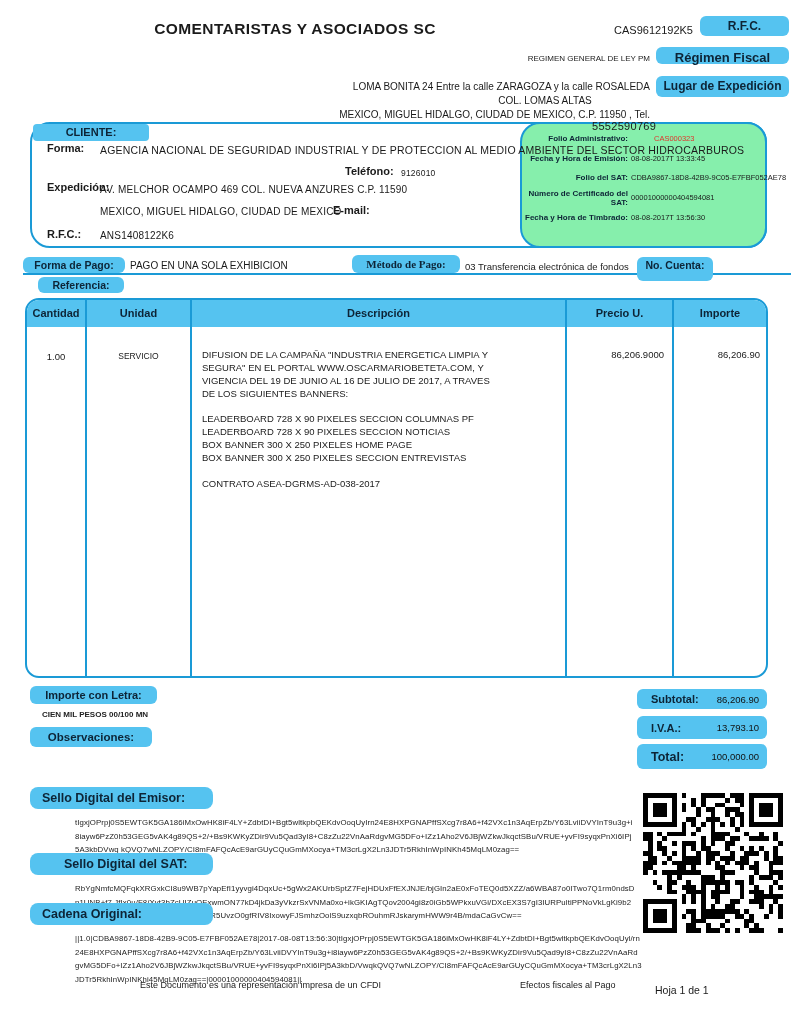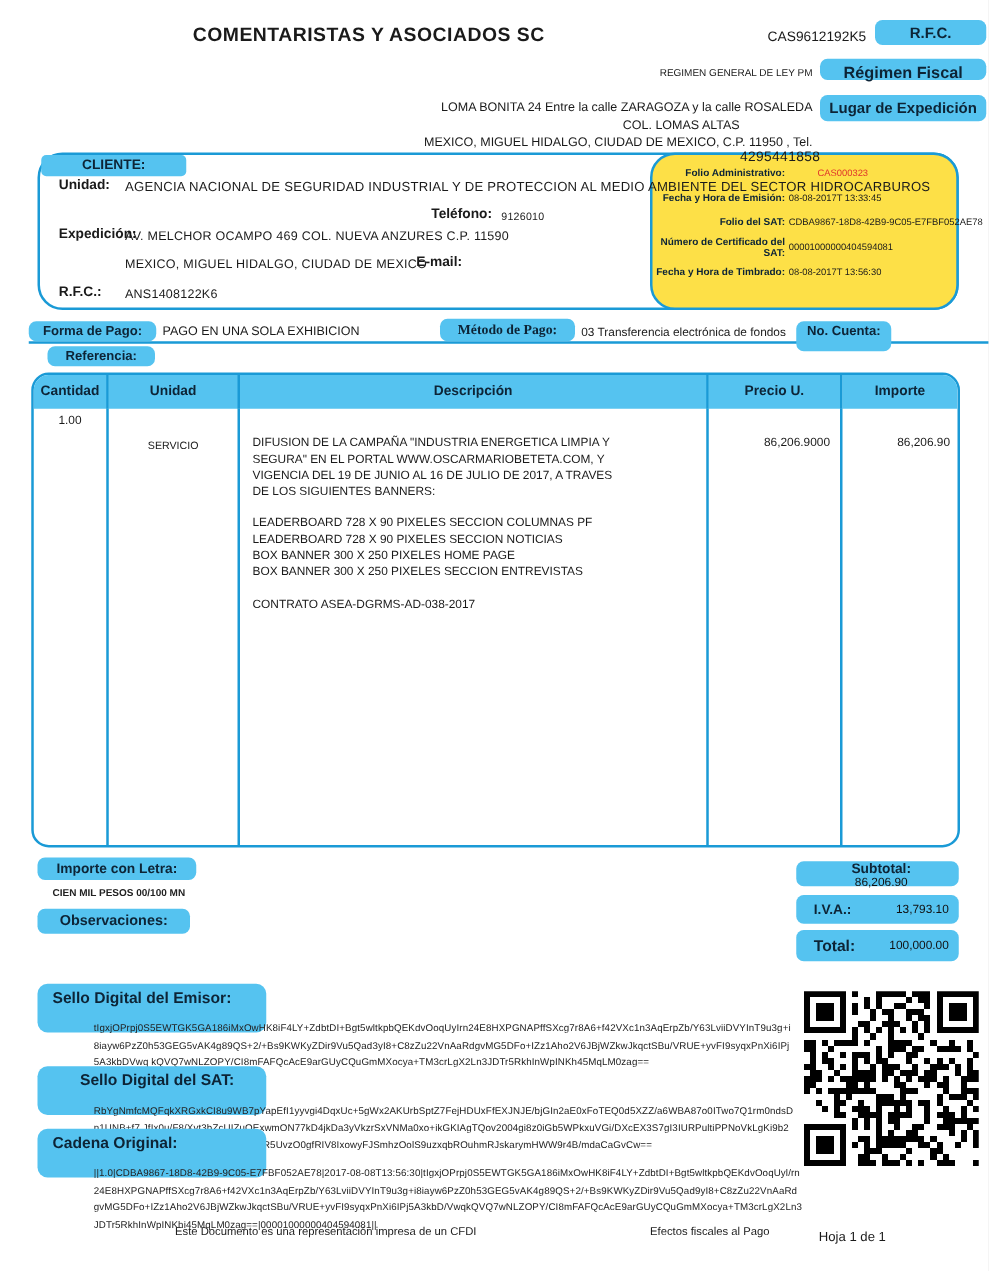--- a/index.html
+++ b/index.html
@@ -22,21 +22,21 @@
   .regimen-pill  { left:656px; top:47px; width:133px; height:17px; font-size:13px; line-height:21px; }
   .addr1 { left:290px; top:81px; width:360px; text-align:right; font-size:10px; }
   .lugar-pill { left:656px; top:76px; width:133px; height:21px; font-size:12px; line-height:21px; }
   .addr2 { left:430px; top:95px; width:230px; text-align:center; font-size:10px; }
   .addr3 { left:250px; top:109px; width:400px; text-align:right; font-size:10px; }
   .phone { left:592px; top:120px; font-size:11px; z-index:6; letter-spacing:.3px; }
   
   .client-box { left:30px; top:122px; width:737px; height:126px;
     border:2px solid #1a9ad6; border-radius:20px; background:#fff; box-sizing:border-box; }
   .fiscal-panel { left:520px; top:122px; width:247px; height:126px;
-    background:#fde047; border:2px solid #1a9ad6; border-radius:20px;
+    background:#86efac; border:2px solid #1a9ad6; border-radius:20px;
     box-sizing:border-box; z-index:2; padding-top:5px; }
   .fp-row { height:19.6px; display:flex; align-items:center; }
   .fp-label { width:106px; text-align:right; font-weight:bold; font-size:8px; color:#0d2436; flex:0 0 auto; }
   .fp-value { margin-left:3px; font-size:7.5px; color:#1a1a1a; white-space:nowrap; }
   .fp-value.red { color:#e0352b; margin-left:26px; }
   .cliente-pill { left:33px; top:124px; width:116px; height:17px; font-size:11px; line-height:17px; border-radius:4px; z-index:3; }
   .flabel { position:absolute; font-weight:bold; font-size:11px; z-index:5; }
   .fvalue { position:absolute; font-size:10px; white-space:nowrap; z-index:5; letter-spacing:.2px; }
   .client-name { font-size:10.5px; }
   
@@ -49,40 +49,40 @@
   .referencia-pill { left:38px; top:277px; width:86px; height:16px; font-size:10.5px; line-height:16px; }
   
   .items-table { left:25px; top:298px; width:743px; height:380px;
     border:2.5px solid #1a9ad6; border-radius:14px; overflow:hidden; box-sizing:border-box;
     display:grid; grid-template-columns:60px 105px 375px 107px 1fr; grid-template-rows:27px 1fr; }
   .th { background:#55c3f0; color:#0d2436; font-weight:bold; font-size:11px;
     line-height:27px; text-align:center; border-right:2.5px solid #1a9ad6; }
   .th.last { border-right:none; }
   .td { border-right:2.5px solid #1a9ad6; font-size:9.5px; }
   .td.last { border-right:none; }
-  .td-qty   { text-align:center; padding-top:4px; }
+  .td-qty   { text-align:center; padding-top:24px; }
   .td-unit  { text-align:center; padding-top:24px; font-size:8.5px; }
   .td-desc  { padding:22px 10px 0 10px; }
   .desc-line { height:12.9px; white-space:nowrap; overflow:visible; }
   .td-price { text-align:right; padding:22px 8px 0 0; }
   .td-amt   { text-align:right; padding:22px 6px 0 0; }
   
   .letra-pill { left:30px; top:686px; width:127px; height:18px; font-size:11px; line-height:18px; }
   .letra-value { left:42px; top:710px; font-size:8px; font-weight:bold; color:#222; }
   .obs-pill { left:30px; top:727px; width:122px; height:20px; font-size:11.5px; line-height:20px; }
   .total-pill { position:absolute; left:637px; width:130px; background:#55c3f0; border-radius:6px;
     display:flex; justify-content:space-between; align-items:center; padding:0 8px 0 14px; box-sizing:border-box; }
   .total-pill .tlabel { font-weight:bold; font-size:11px; color:#0d2436; }
   .total-pill .tvalue { font-size:9.5px; color:#111; }
-  .tp-sub { top:689px; height:20px;flex-direction:column; }
+  .tp-sub { top:689px; height:20px; }
   .tp-iva { top:716px; height:23px; }
   .tp-tot { top:744px; height:25px; }
   .tp-tot .tlabel { font-size:12.5px; }
   
-  .stamp-pill { position:absolute; left:30px; width:183px; height:39px; background:#55c3f0;
+  .stamp-pill { position:absolute; left:30px; width:183px; height:22px; background:#55c3f0;
     border-radius:8px; font-weight:bold; font-size:12.5px; line-height:22px;
     padding-left:12px; box-sizing:border-box; color:#0d2436; }
   .sp-emisor { top:787px; } .sp-sat { top:853px;padding-left:34px; } .sp-cadena { top:903px; }
   .stamp-text { position:absolute; left:75px; width:560px; font-size:7.8px;
     line-height:13.5px; word-break:break-all; color:#222; letter-spacing:.1px; }
   .st-emisor { top:816px; } .st-sat { top:882px; } .st-cadena { top:932px; width:567px; }
   
   .qr { left:643px; top:793px; width:140px; height:140px; }
   .qr svg { width:100%; height:100%; shape-rendering:crispEdges; }
   
@@ -97,21 +97,21 @@
 
   <div class="abs company-title">COMENTARISTAS Y ASOCIADOS SC</div>
   <div class="abs rfc-value">CAS9612192K5</div>
   <div class="pill rfc-pill">R.F.C.</div>
   <div class="abs regimen-value">REGIMEN GENERAL DE LEY PM</div>
   <div class="pill regimen-pill">Régimen Fiscal</div>
   <div class="abs addr1">LOMA BONITA 24 Entre la calle ZARAGOZA y la calle ROSALEDA</div>
   <div class="pill lugar-pill">Lugar de Expedición</div>
   <div class="abs addr2">COL. LOMAS ALTAS</div>
   <div class="abs addr3">MEXICO, MIGUEL HIDALGO, CIUDAD DE MEXICO, C.P. 11950 , Tel.</div>
-  <div class="abs phone">4295441858</div>
+  <div class="abs phone">5552590769</div>
 
   <div class="abs client-box"></div>
   <div class="abs fiscal-panel">
     <div class="fp-row">
       <span class="fp-label">Folio Administrativo:</span>
       <span class="fp-value red">CAS000323</span>
     </div>
     <div class="fp-row">
       <span class="fp-label">Fecha y Hora de Emisión:</span>
       <span class="fp-value">08-08-2017T 13:33:45</span>
@@ -124,21 +124,21 @@
       <span class="fp-label">Número de Certificado del SAT:</span>
       <span class="fp-value">00001000000404594081</span>
     </div>
     <div class="fp-row">
       <span class="fp-label">Fecha y Hora de Timbrado:</span>
       <span class="fp-value">08-08-2017T 13:56:30</span>
     </div>
   </div>
 
   <div class="pill cliente-pill">CLIENTE:</div>
-  <div class="flabel" style="left:47px;top:142px">Unidad:</div>
+  <div class="flabel" style="left:47px;top:142px">Forma:</div>
   <div class="fvalue client-name" style="left:100px;top:144px">AGENCIA NACIONAL DE SEGURIDAD INDUSTRIAL Y DE PROTECCION AL MEDIO AMBIENTE DEL SECTOR HIDROCARBUROS</div>
   <div class="flabel" style="left:345px;top:165px">Teléfono:</div>
   <div class="fvalue" style="left:401px;top:168px;font-size:8.5px">9126010</div>
   <div class="flabel" style="left:47px;top:181px">Expedición:</div>
   <div class="fvalue" style="left:100px;top:184px">AV. MELCHOR OCAMPO 469  COL. NUEVA ANZURES C.P. 11590</div>
   <div class="fvalue" style="left:100px;top:206px">MEXICO, MIGUEL HIDALGO, CIUDAD DE MEXICO</div>
   <div class="flabel" style="left:333px;top:204px">E-mail:</div>
   <div class="fvalue" style="left:380px;top:206px"></div>
   <div class="flabel" style="left:47px;top:228px">R.F.C.:</div>
   <div class="fvalue" style="left:100px;top:230px">ANS1408122K6</div>

